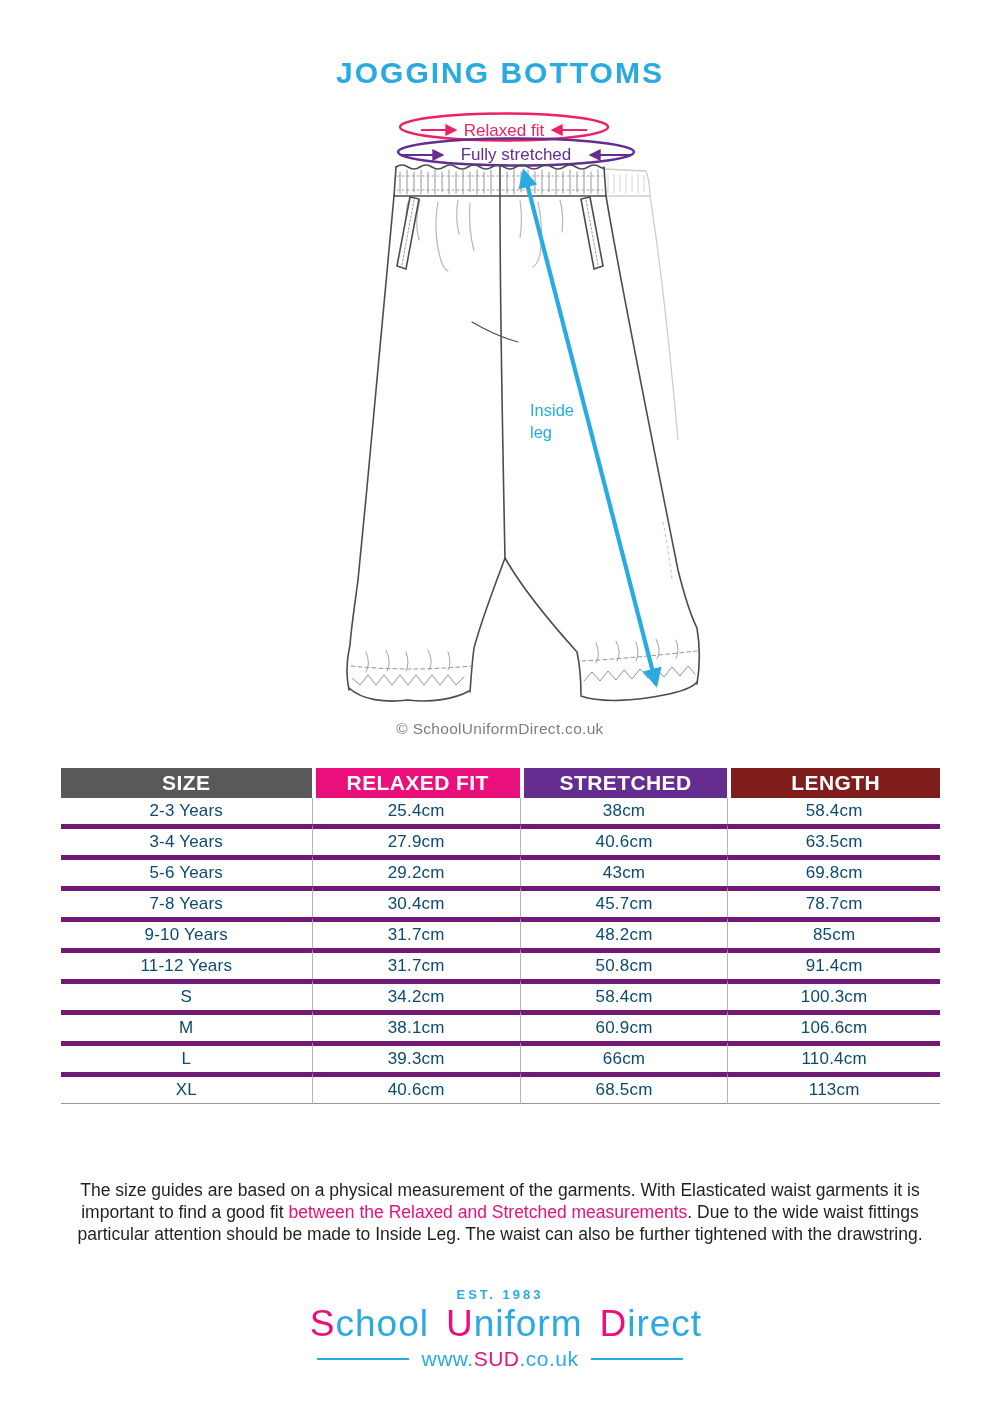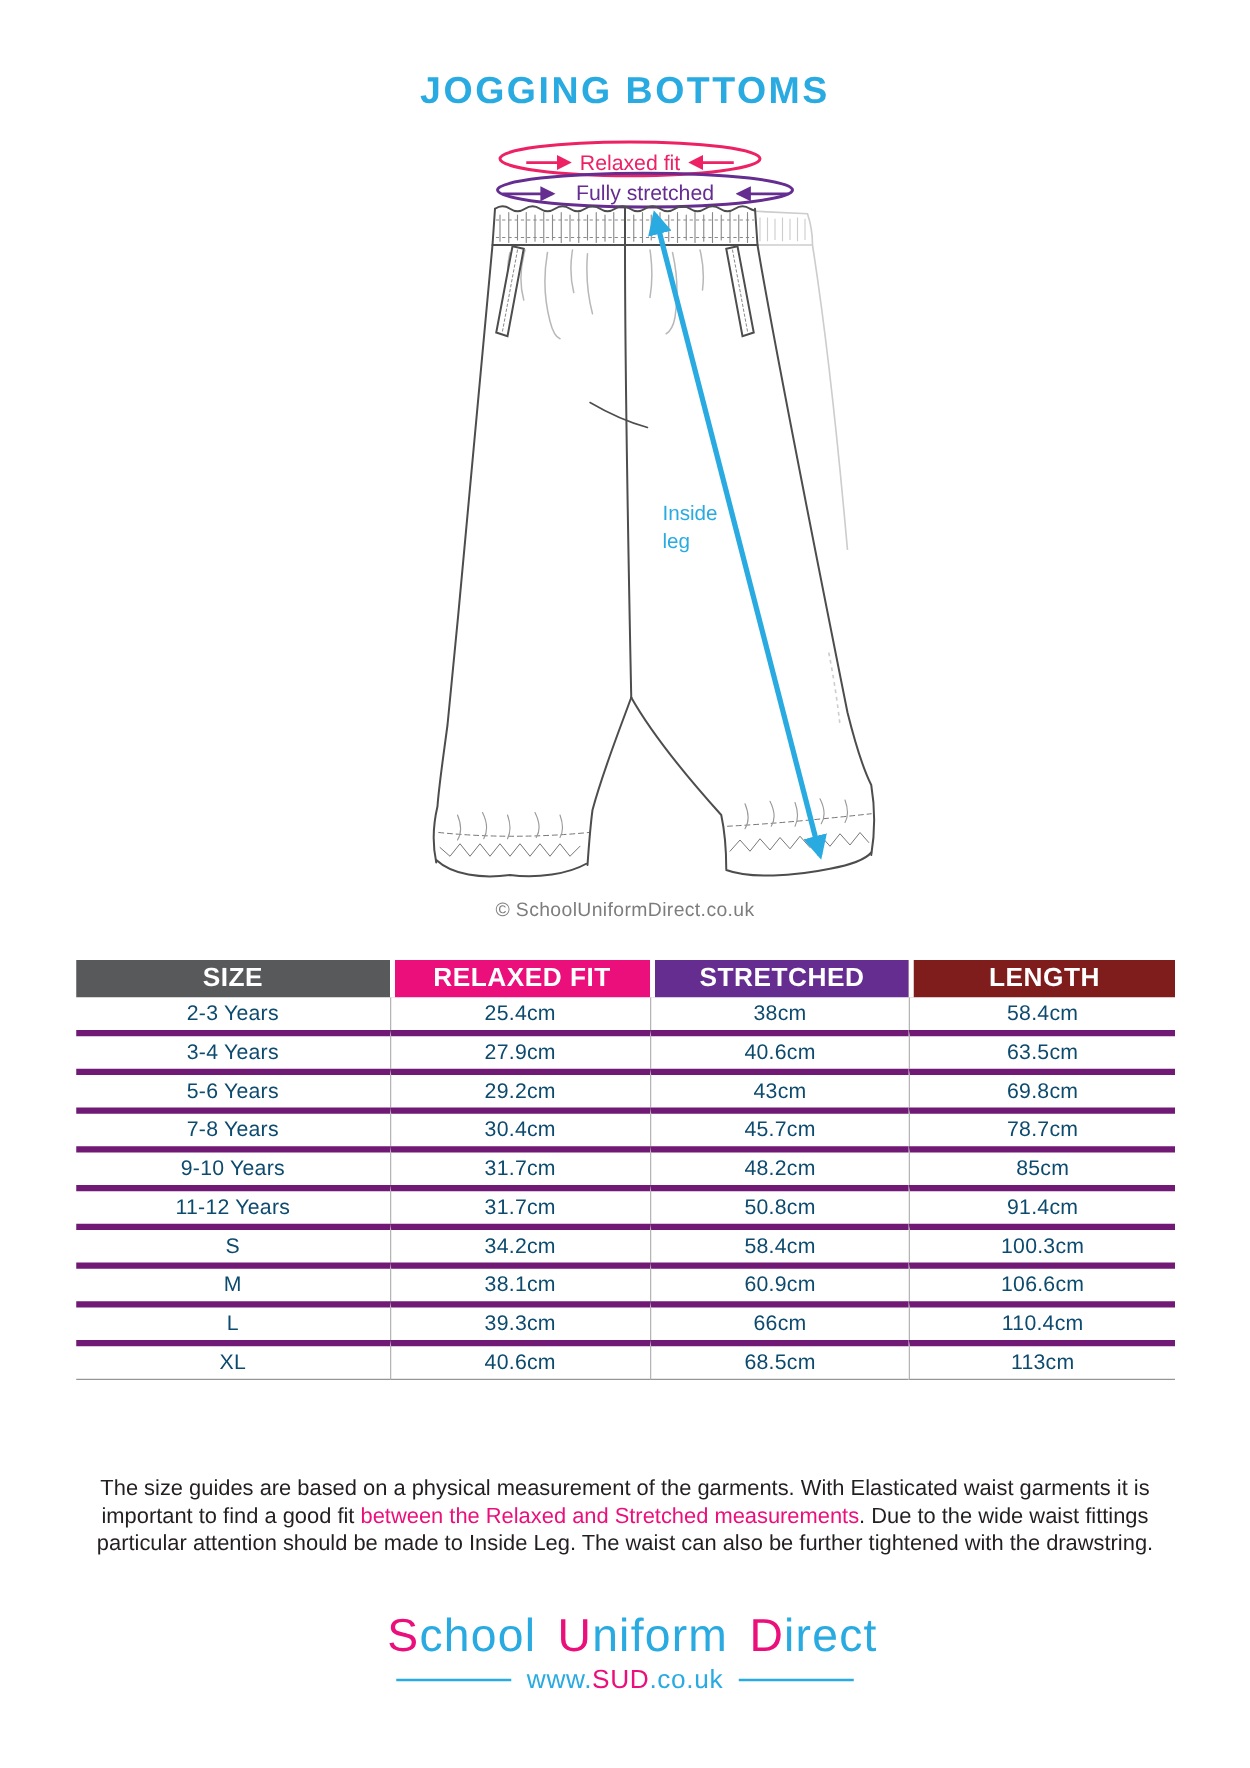--- a/index.html
+++ b/index.html
@@ -259,20 +259,21 @@
     </tr>
   </tbody>
     </table>
   </div>
 
   <div class="note">
     <span>The size guides are based on a physical measurement of the garments. With Elasticated waist garments it is important to find a good fit </span><span class="pink">between the Relaxed and Stretched measurements</span><span>. Due to the wide waist fittings particular attention should be made to Inside Leg. The waist can also be further tightened with the drawstring.</span>
   </div>
 
   <div class="logo">
+    <div class="logo-est">EST. 1983</div>
     <div class="logo-wordmark">
       <span class="logo-word"><span class="initial">S</span><span class="rest">chool</span></span>
       <span class="logo-word"><span class="initial">U</span><span class="rest">niform</span></span>
       <span class="logo-word"><span class="initial">D</span><span class="rest">irect</span></span>
     </div>
     <div class="logo-web">
       <span class="dash"></span>
       <span><span>www.</span><span class="brand">SUD</span><span>.co.uk</span></span>
       <span class="dash"></span>
     </div>

